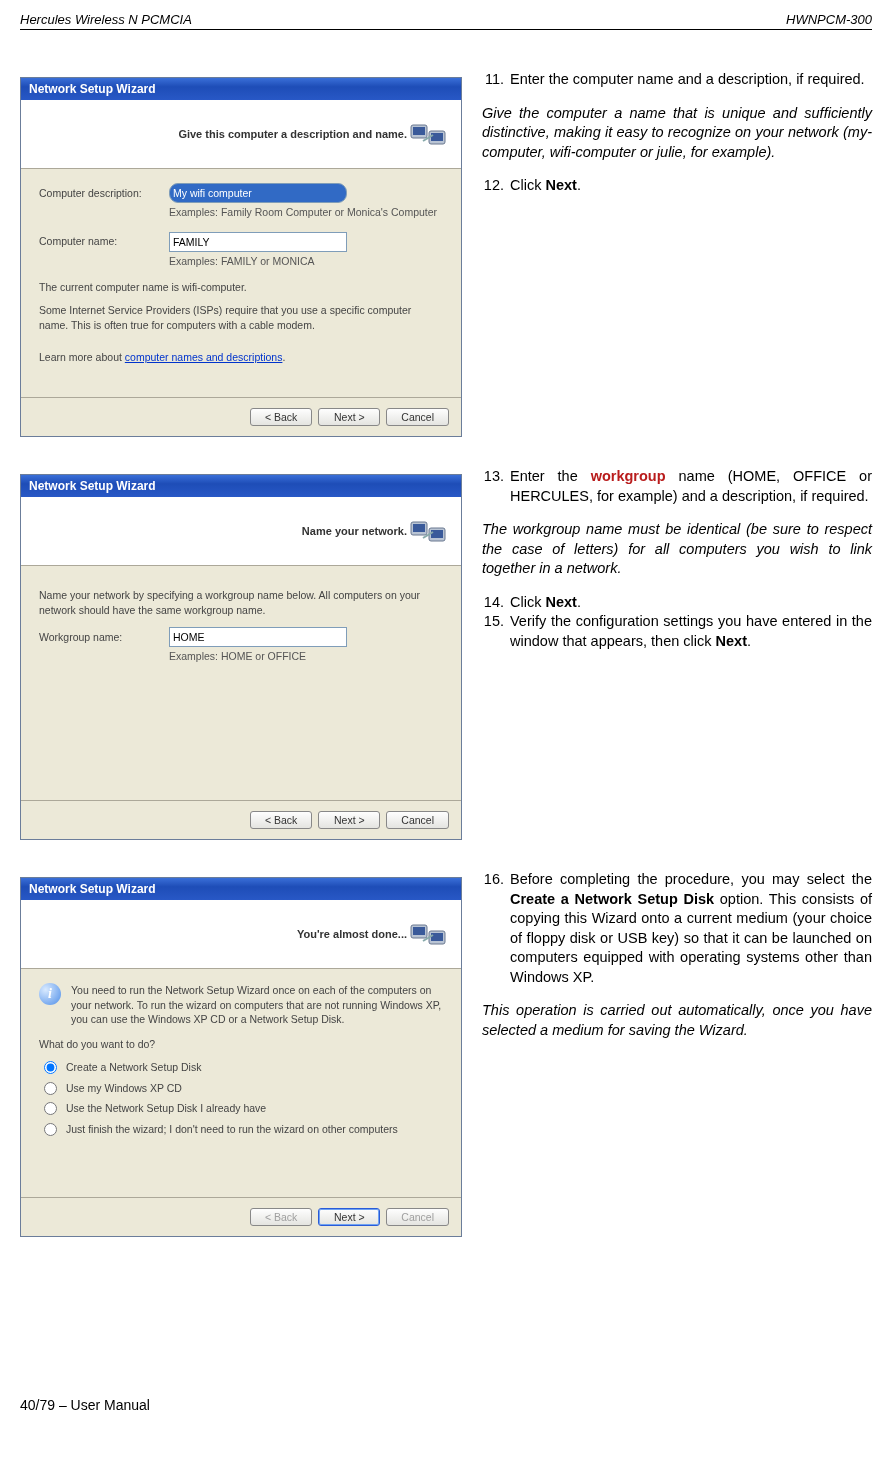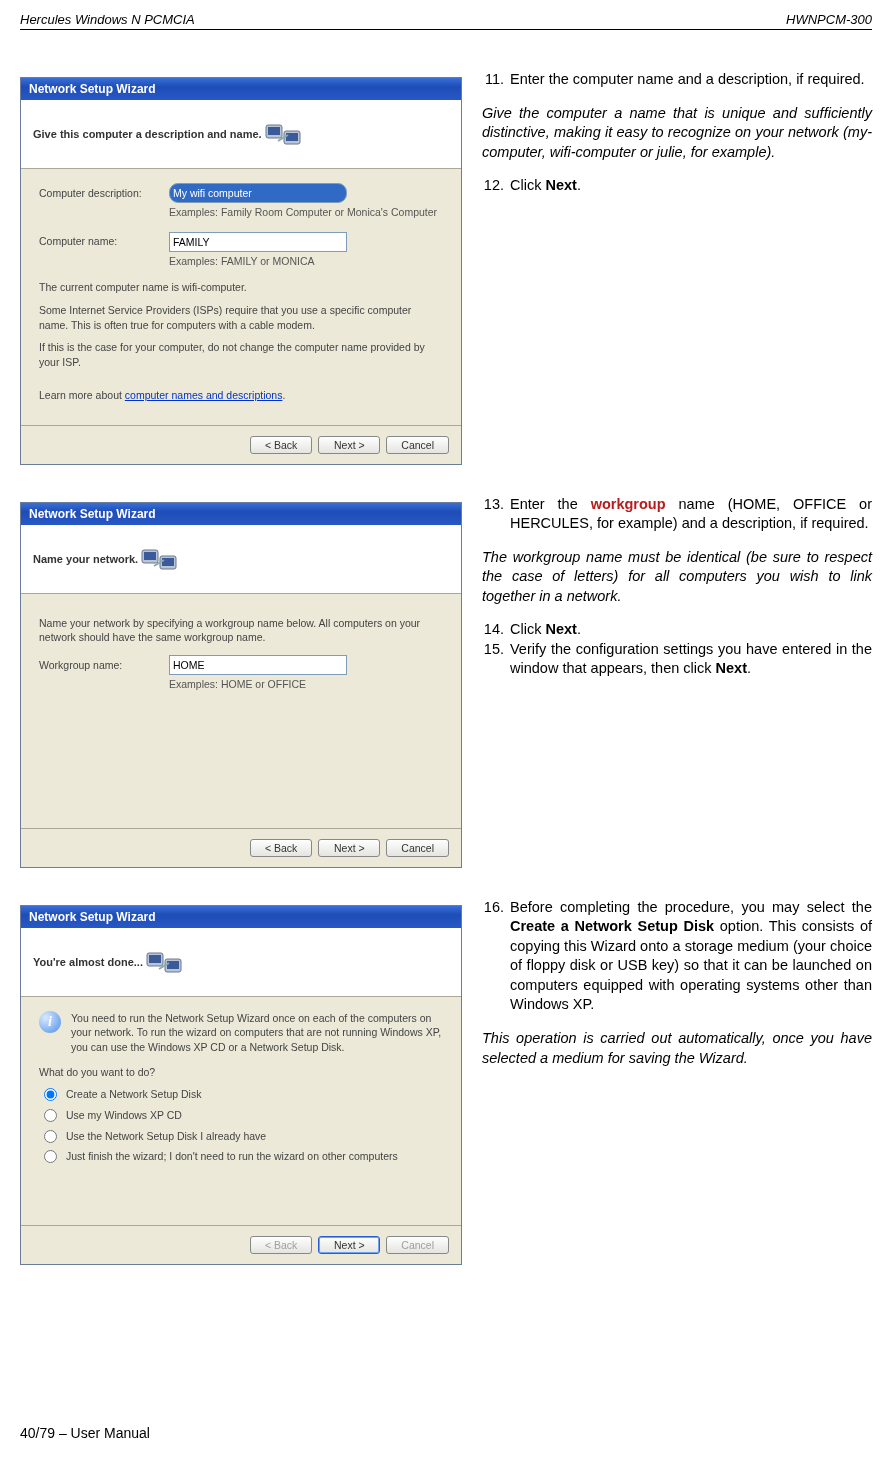--- a/index.html
+++ b/index.html
@@ -46,21 +46,21 @@
     background: linear-gradient(to bottom, #3a6fd8, #1e4db7 40%, #2858c6);
     color: #fff;
     padding: 4px 8px;
     font-weight: bold;
     font-size: 12px;
   }
   .wizard-header {
     background: #fff;
     padding: 10px 12px;
     display: flex;
-    justify-content: flex-start;
+    justify-content: flex-end;
     align-items: center;
     border-bottom: 1px solid #aca899;
     min-height: 48px;
   }
   .wizard-header-title {
     font-weight: bold;
     font-size: 11px;
   }
   .header-icon {
     width: 42px;
@@ -168,21 +168,21 @@
   .footer {
     margin-top: 160px;
     font-size: 14px;
   }
 </style>
 </head>
 <body>
 
 <div class="page">
   <div class="header-row">
-    <span>Hercules Windows N PCMCIA</span>
+    <span>Hercules Wireless N PCMCIA</span>
     <span>HWNPCM-300</span>
   </div>
 
   <div class="content">
 
     <div class="section-row">
       <div class="wizard-window">
         <div class="title-bar">Network Setup Wizard</div>
         <div class="wizard-header">
           <div class="wizard-header-title">Give this computer a description and name.</div>
@@ -202,21 +202,20 @@
             <input class="text-input highlighted" value="My wifi computer" style="">
           </div>
           <div class="examples">Examples: Family Room Computer or Monica's Computer</div>
           <div class="form-row">
             <label>Computer name:</label>
             <input class="text-input" value="FAMILY" style="">
           </div>
           <div class="examples">Examples: FAMILY or MONICA</div>
           <div class="body-text">The current computer name is wifi-computer.</div>
           <div class="body-text">Some Internet Service Providers (ISPs) require that you use a specific computer name. This is often true for computers with a cable modem.</div>
-          <div class="body-text">If this is the case for your computer, do not change the computer name provided by your ISP.</div>
           <div class="body-text" style="margin-top:18px;">
             <span>Learn more about </span><a href="#">computer names and descriptions</a>.
           </div>
         </div>
         <div class="wizard-footer">
           <button class="win-btn">&lt; Back</button>
           <button class="win-btn">Next &gt;</button>
           <button class="win-btn">Cancel</button>
         </div>
       </div>
@@ -316,21 +315,21 @@
         </div>
         <div class="wizard-footer">
           <button class="win-btn disabled">&lt; Back</button>
           <button class="win-btn default">Next &gt;</button>
           <button class="win-btn disabled">Cancel</button>
         </div>
       </div>
 
       <div class="right-col">
         <ol start="16">
-          <li><span>Before completing the procedure, you may select the </span><span class="bold">Create a Network Setup Disk</span><span> option.  This consists of copying this Wizard onto a storage medium (your choice of floppy disk or USB key) so that it can be launched on computers equipped with operating systems other than Windows XP.</span></li>
+          <li><span>Before completing the procedure, you may select the </span><span class="bold">Create a Network Setup Disk</span><span> option.  This consists of copying this Wizard onto a current medium (your choice of floppy disk or USB key) so that it can be launched on computers equipped with operating systems other than Windows XP.</span></li>
         </ol>
         <div class="italic">This operation is carried out automatically, once you have selected a medium for saving the Wizard.</div>
       </div>
     </div>
 
   </div>
 
   <div class="footer">40/79 – User Manual</div>
 </div>
 

